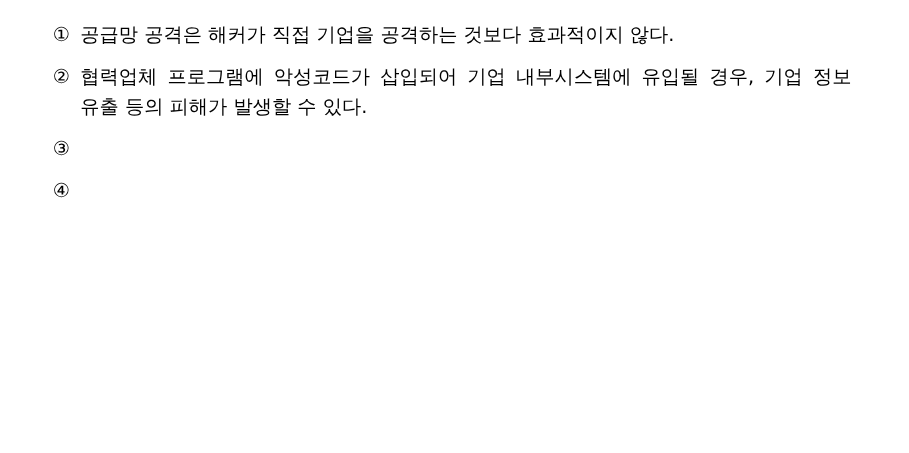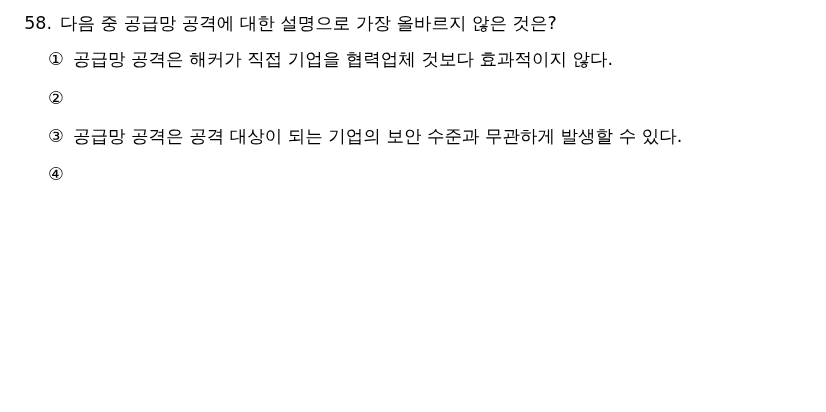--- a/index.html
+++ b/index.html
@@ -67,39 +67,35 @@
   }
   .choice:last-child {
     margin-bottom: 0;
   }
 </style>
 </head>
 <body>
 
 <div class="question-block">
 
-  <div class="question-stem">
-    <span class="stem-number">58.</span>
-    <span class="stem-text">다음 중 공급망 공격에 대한 설명으로 가장 올바르지 않은 것은?</span>
-  </div>
 
   <div class="choices">
 
     <div class="choice">
       <span class="choice-marker">①</span>
-      <span class="choice-text">공급망 공격은 해커가 직접 기업을 협력업체 것보다 효과적이지 않다.</span>
+      <span class="choice-text">공급망 공격은 해커가 직접 기업을 공격하는 것보다 효과적이지 않다.</span>
     </div>
 
     <div class="choice">
       <span class="choice-marker">②</span>
+      <span class="choice-text">협력업체 프로그램에 악성코드가 삽입되어 기업 내부시스템에 유입될 경우, 기업 정보 유출 등의 피해가 발생할 수 있다.</span>
     </div>
 
     <div class="choice">
       <span class="choice-marker">③</span>
-      <span class="choice-text">공급망 공격은 공격 대상이 되는 기업의 보안 수준과 무관하게 발생할 수 있다.</span>
     </div>
 
     <div class="choice">
       <span class="choice-marker">④</span>
     </div>
 
   </div>
 </div>
 
 </body></html>

